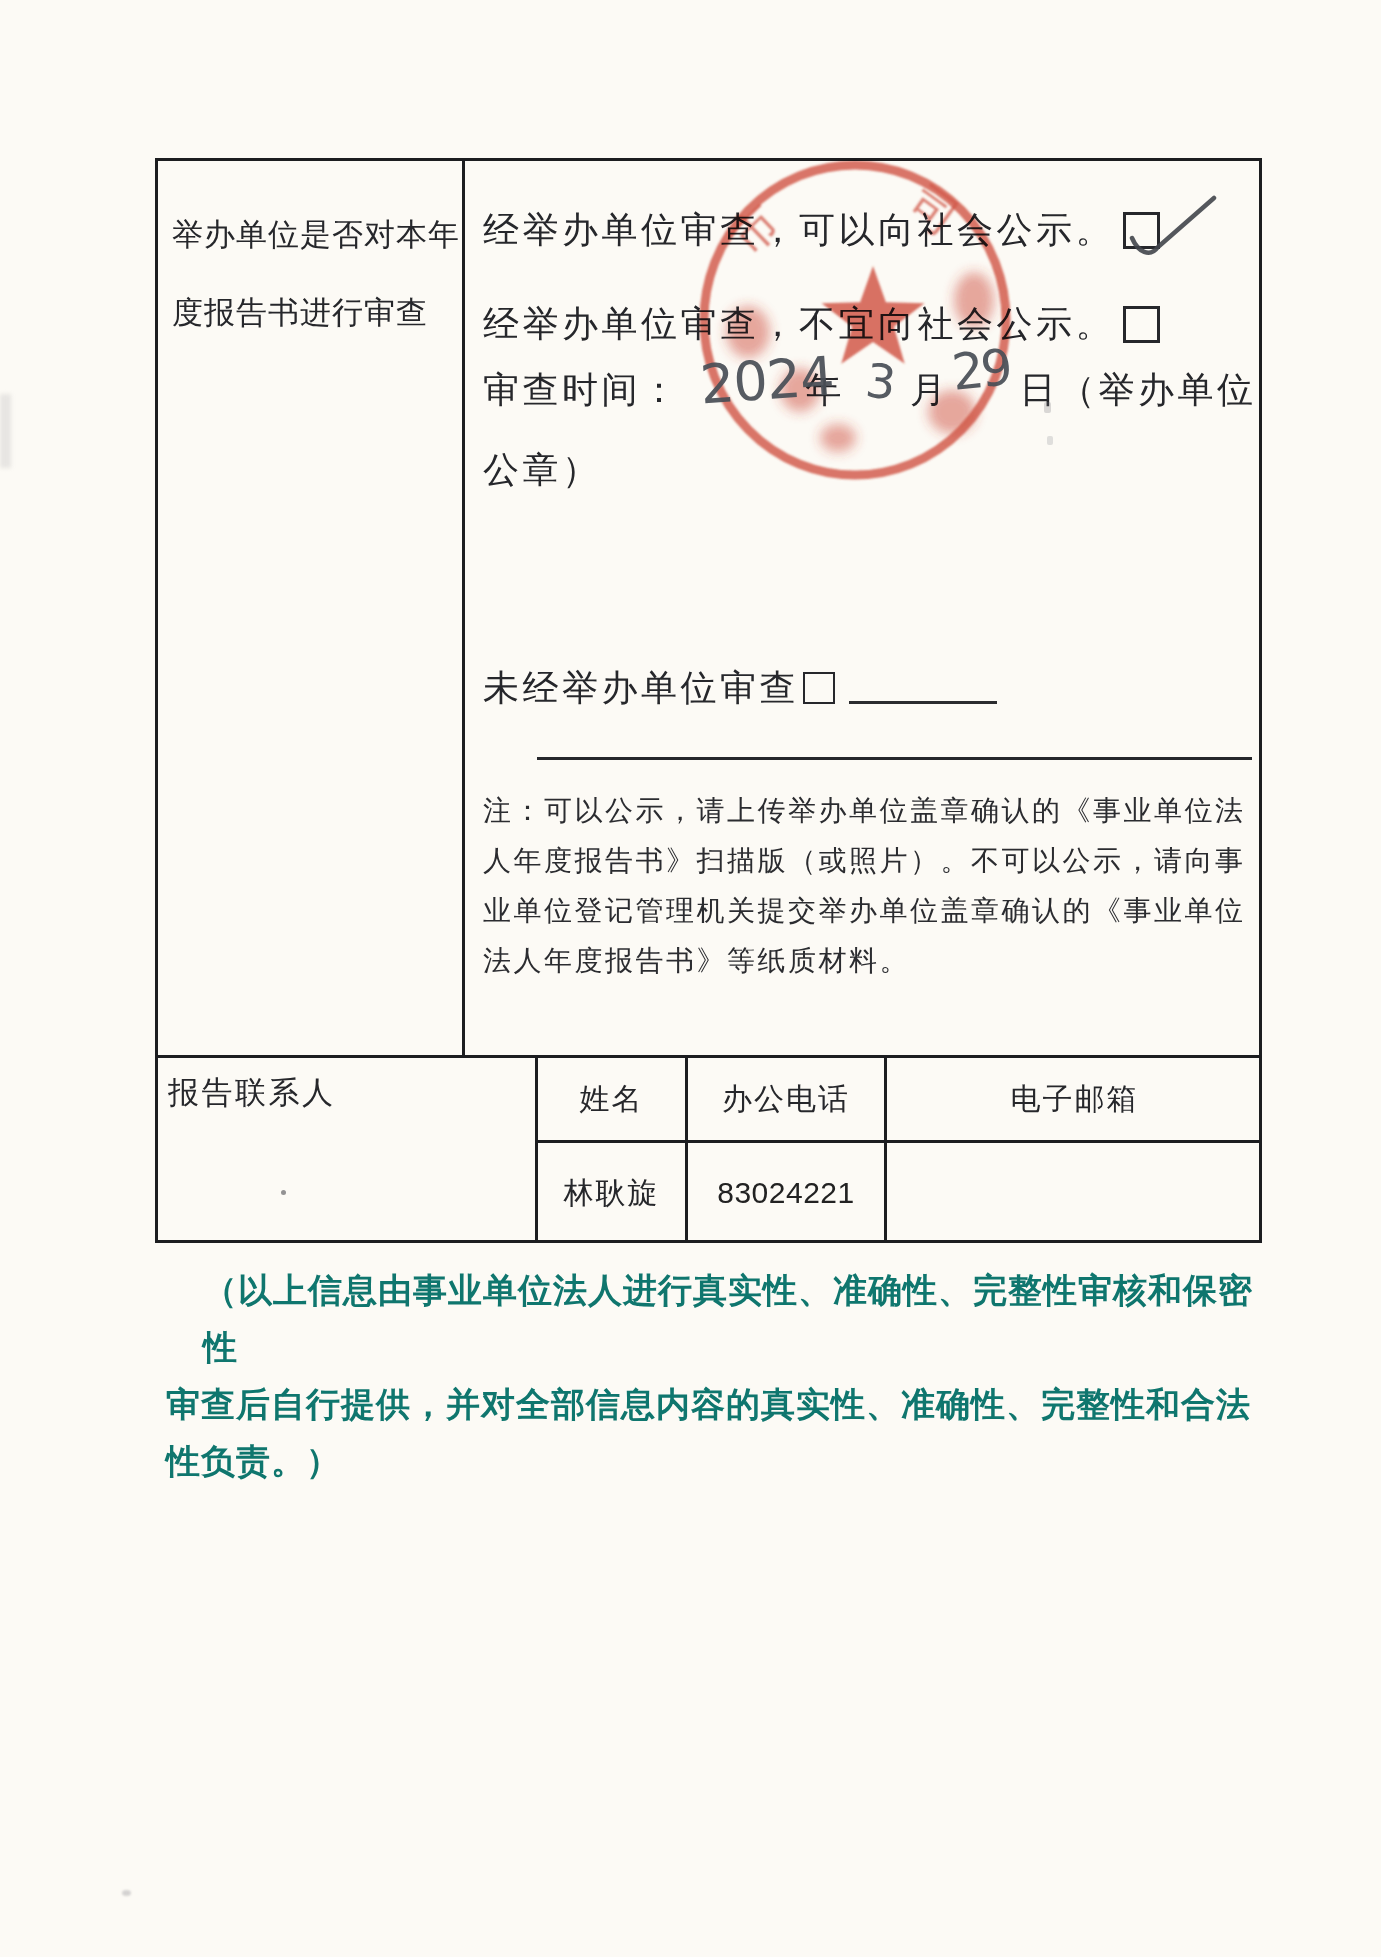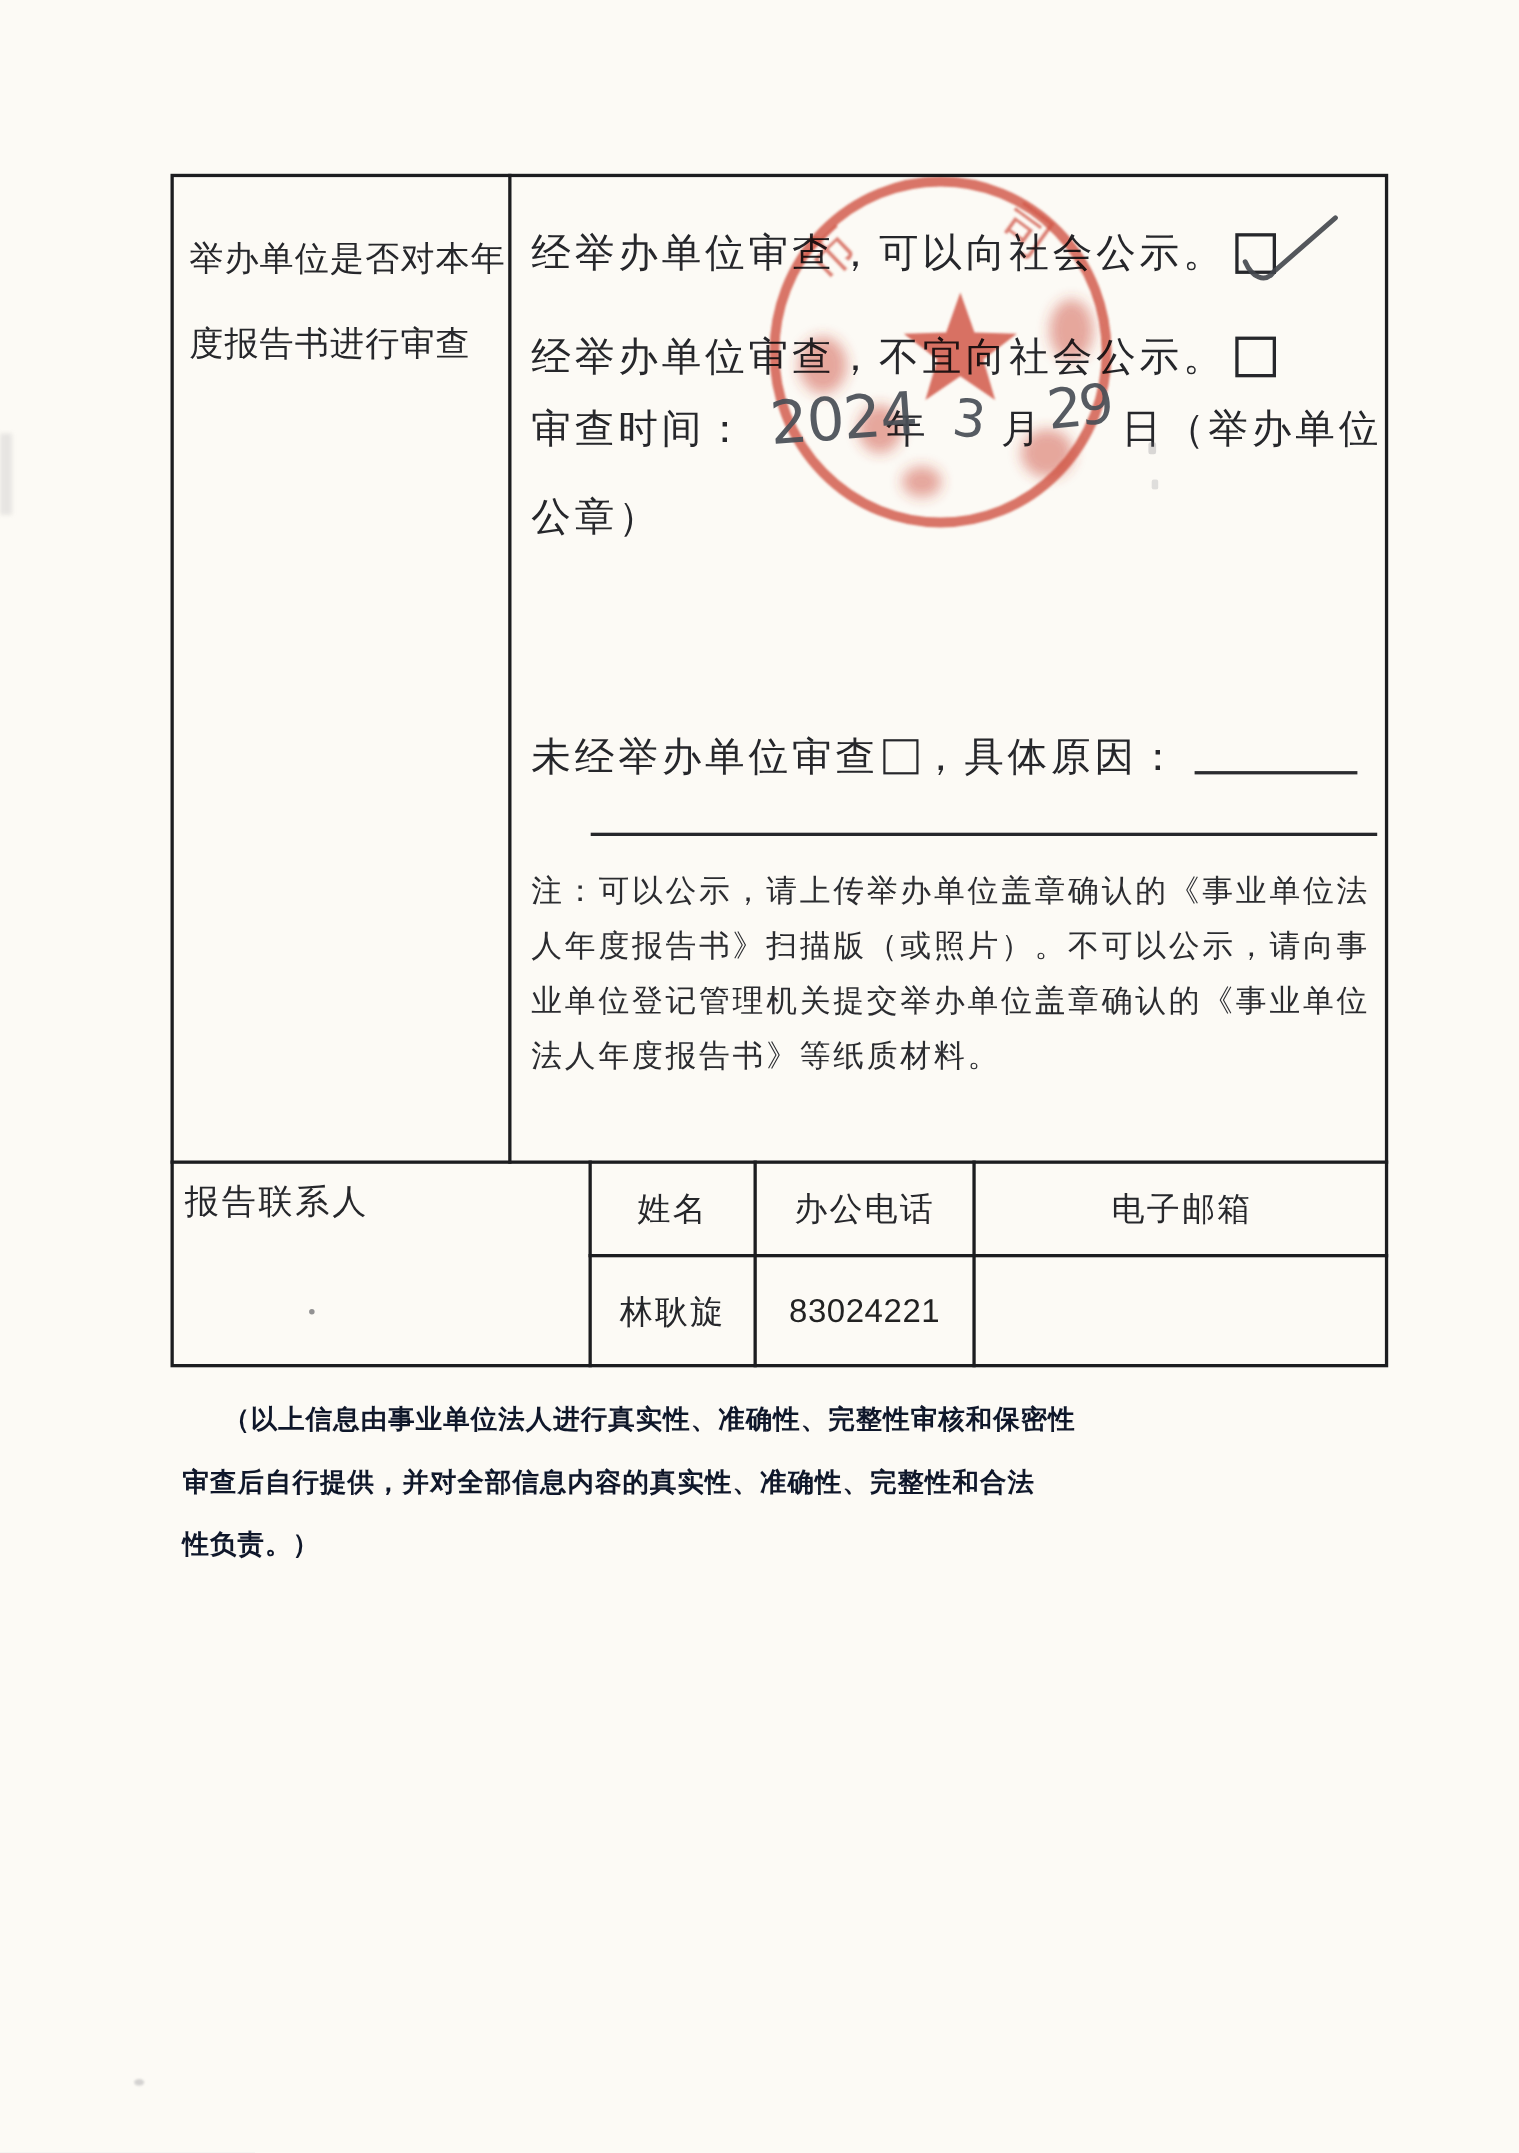--- a/index.html
+++ b/index.html
@@ -26,21 +26,21 @@
   .fill-line { flex:none; width:148px; height:0; border-bottom:3px solid #2b2c2f; align-self:flex-end; margin-bottom:8px; margin-left:12px; }
   .long-line { position:absolute; left:537px; top:757px; width:715px; height:3px; background:#26272b; }
   .note { position:absolute; left:483px; top:786px; font-size:28px; letter-spacing:2.5px; line-height:50px; color:#2b2c30; white-space:nowrap; }
   
   .cell { position:absolute; display:flex; align-items:center; justify-content:center; font-size:30px; letter-spacing:2px; color:#26272b; }
   .sansv { font-family:"Liberation Sans","DejaVu Sans",sans-serif; letter-spacing:0.5px; color:#222; }
   .contact-label { position:absolute; left:168px; top:1072px; font-size:31px; letter-spacing:2.5px; }
   
   .footer { position:absolute; left:166px; top:1262px; width:1120px;
             font-family:"Liberation Sans","DejaVu Sans",sans-serif;
-            font-weight:600; font-size:24px; letter-spacing:1px; line-height:57px; color:#0f172a; }
+            font-weight:600; font-size:34px; letter-spacing:1px; line-height:57px; color:#0f766e; }
   .footer .l1 { padding-left:37px; }
   
   .stamp { position:absolute; left:688px; top:150px; width:334px; height:340px;
            mix-blend-mode:multiply; opacity:.93; pointer-events:none; }
   .hand { position:absolute; font-family:"DejaVu Sans",sans-serif; color:#4a4f57; opacity:.93; white-space:nowrap; }
   .hw-year  { left:700px; top:349px; font-size:54px; transform:rotate(-4deg); letter-spacing:-1px; }
   .hw-month { left:866px; top:354px; font-size:47px; transform:rotate(7deg); }
   .hw-day   { left:952px; top:341px; font-size:50px; transform:rotate(-6deg); letter-spacing:-3px; }
   .checkmark { position:absolute; left:1124px; top:190px; }
   
@@ -88,21 +88,20 @@
     <span class="sp" style="width:70px;"></span>
     <span>日（举办单位</span>
   </div>
   <div class="rline" style="top:446px;">
     <span>公章）</span>
   </div>
 
   <div class="rline" style="top:664px;">
     <span>未经举办单位审查</span>
     <span class="cbox small"></span>
-    <span>，具体原因：</span>
     <span class="fill-line"></span>
   </div>
   <div class="long-line"></div>
 
   <div class="note">
     <div>注：可以公示，请上传举办单位盖章确认的《事业单位法</div>
     <div>人年度报告书》扫描版（或照片）。不可以公示，请向事</div>
     <div>业单位登记管理机关提交举办单位盖章确认的《事业单位</div>
     <div>法人年度报告书》等纸质材料。</div>
   </div>

